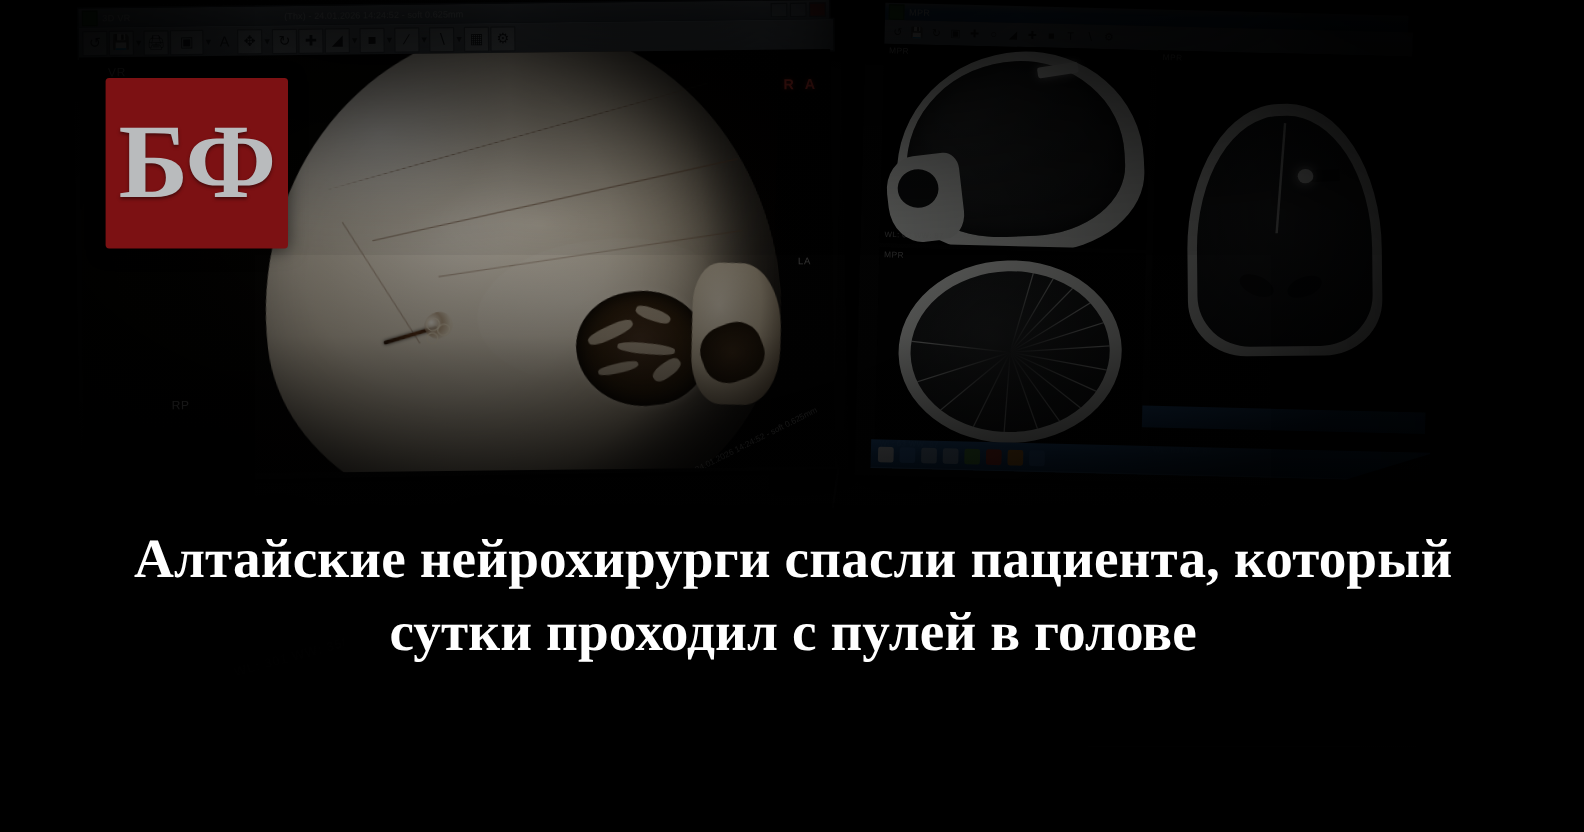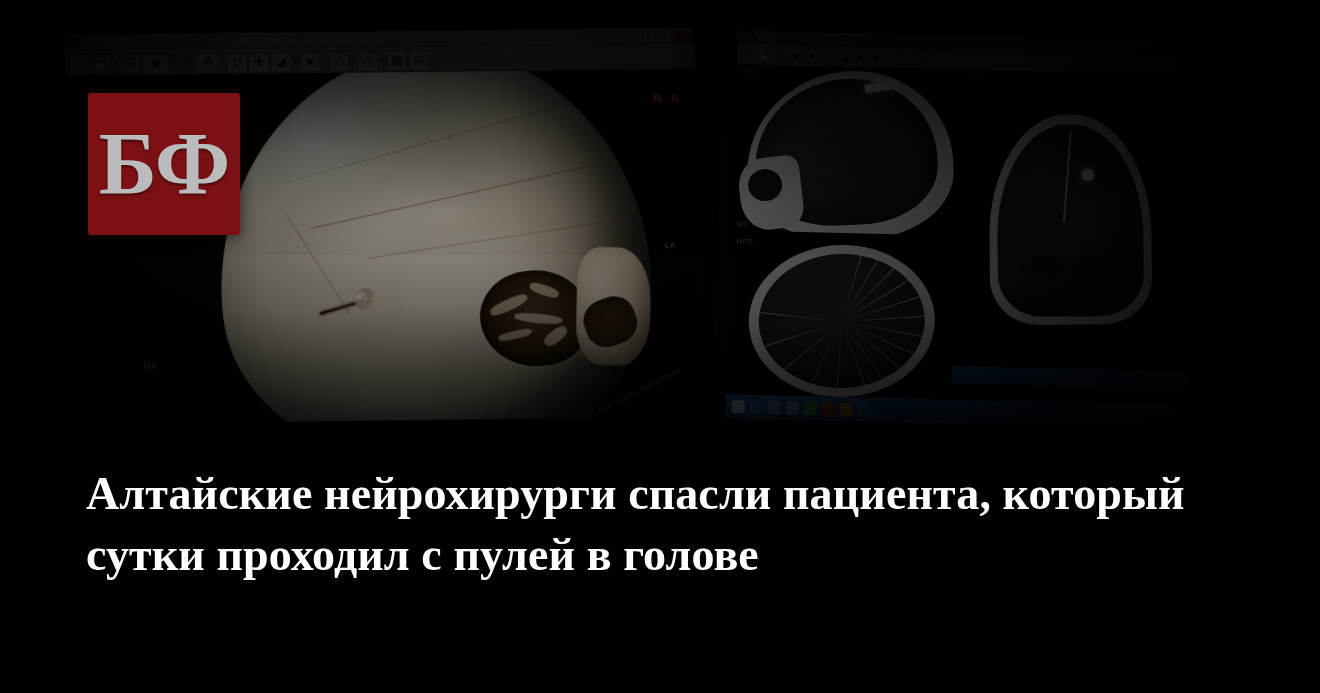--- a/index.html
+++ b/index.html
@@ -6,21 +6,20 @@
   html,body{margin:0;padding:0;background:#000;}
   body{
     font-family:"Liberation Serif", serif;
     -webkit-font-smoothing:antialiased;
   }
   #stage{
     position:relative;
     width:1320px;height:622px;
     overflow:hidden;
     background:#050505;
-    margin-top:28px;
   }
 
   
   .photo{position:absolute;inset:0;overflow:hidden;background:#030303;}
 
   
   .mon-left{
     position:absolute;left:60px;top:2px;width:640px;height:400px;
     background:#070707;
     transform:rotate(-1.0deg);
@@ -366,21 +365,21 @@
     font-family:"Liberation Serif", serif;
     font-size:42px;font-weight:700;color:#ffffff;
     font-variant:small-caps;
     letter-spacing:.5px;
     text-shadow:0 2px 10px rgba(0,0,0,.8);
   }
   .headline{
     position:absolute;left:86px;top:404px;width:1150px;
     font-family:"Liberation Serif", serif;
     font-size:46px;line-height:1.33;font-weight:700;color:#ffffff;
-    text-align:left;
+    text-align:center;
     text-shadow:0 2px 14px rgba(0,0,0,.92), 0 0 36px rgba(0,0,0,.75);
     letter-spacing:.1px;
   }
 </style>
 </head>
 <body>
 
 <div id="stage">
 
   <div class="photo">

